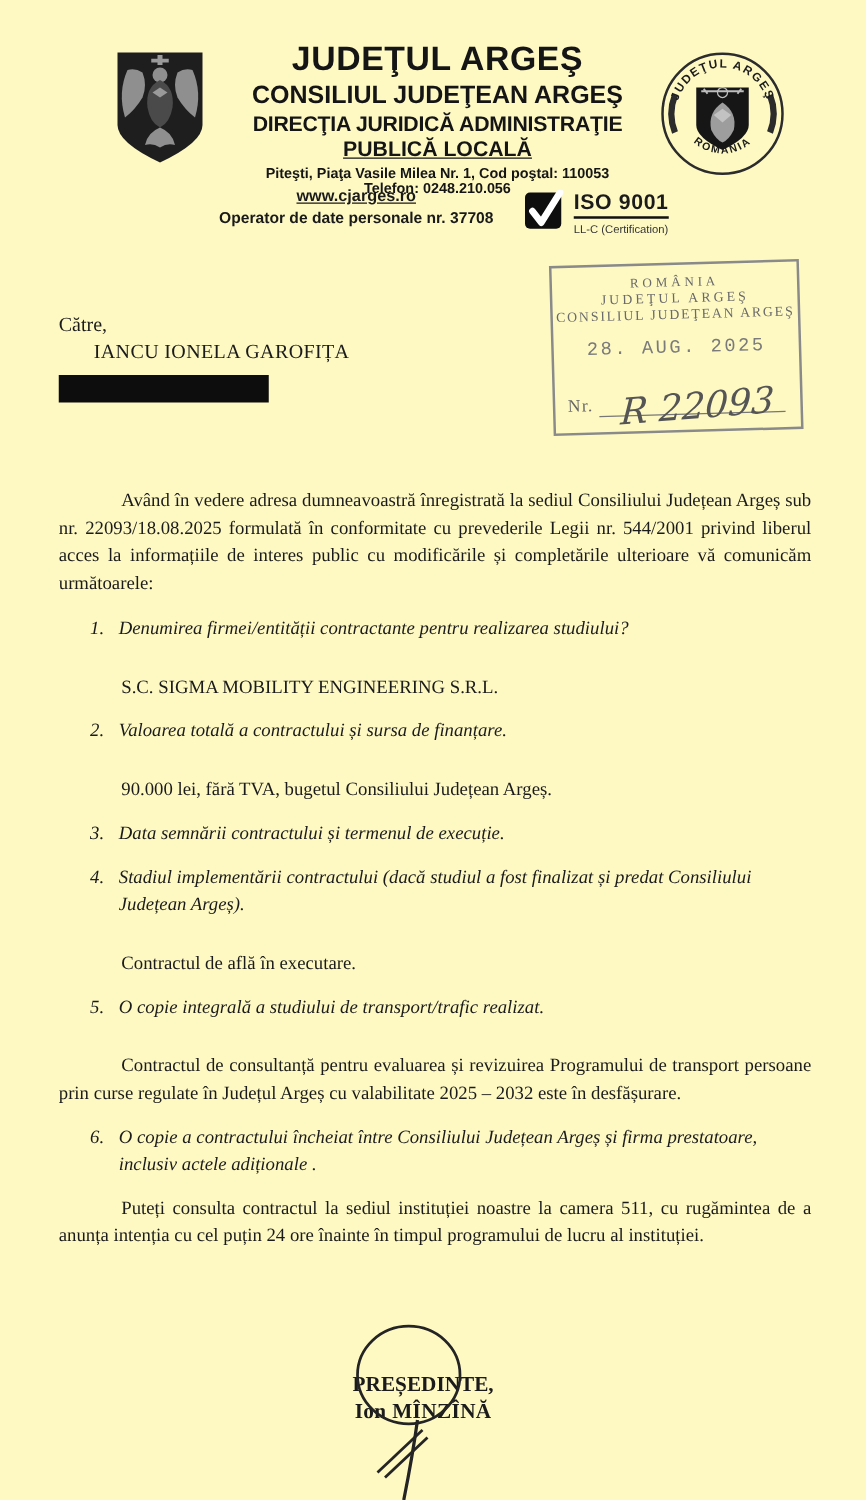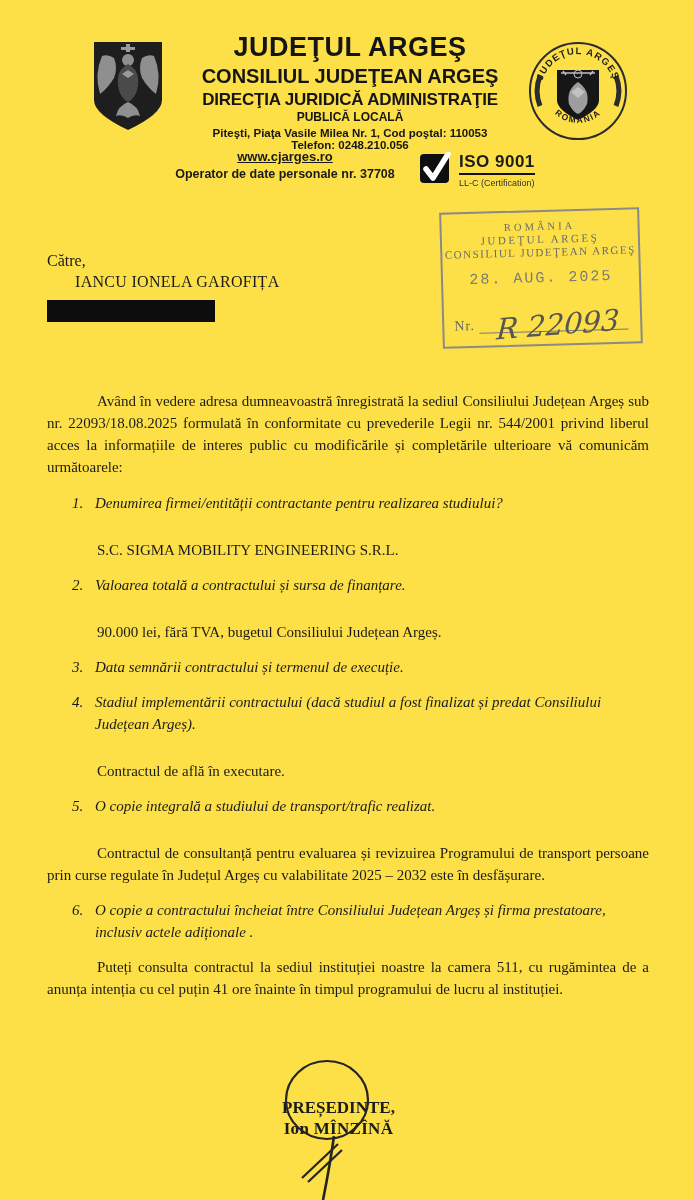--- a/index.html
+++ b/index.html
@@ -1,36 +1,36 @@
 <!DOCTYPE html>
 <html><head>
 <meta charset="utf-8">
 <style>
   * { margin: 0; padding: 0; box-sizing: border-box; }
   html, body { background: #e8e8e8; }
   .page {
     position: relative;
     width: 693px; height: 1200px;
     margin: 0 auto;
-    background: #fde047;
+    background: #fef9c3;
     overflow: hidden;
     color: #1b1b1b;
     font-family: "Liberation Serif", serif;
   }
 
   
   .coa { position: absolute; left: 88px; top: 40px; }
   .header-center {
     position: absolute; left: 140px; top: 32px; width: 420px;
     text-align: center; font-family: "Liberation Sans", sans-serif; color: #151515;
   }
   .h-title1 { font-size: 27px; font-weight: bold; letter-spacing: .5px; }
   .h-title2 { font-size: 20px; font-weight: bold; margin-top: 2px; }
   .h-title3 { font-size: 17px; font-weight: bold; margin-top: 2px; letter-spacing: -.2px; }
-  .h-title4 { font-size: 12px; font-weight: bold; }
+  .h-title4 { font-size: 17px; font-weight: bold; text-decoration: underline; }
   .h-addr  { font-size: 11.5px; font-weight: bold; margin-top: 3px; }
   .h-phone { font-size: 11.5px; font-weight: bold; }
   .seal { position: absolute; left: 527px; top: 40px; }
 
   .web-block {
     position: absolute; left: 150px; top: 149px; width: 270px; text-align: center;
     font-family: "Liberation Sans", sans-serif; font-weight: bold; color: #1a1a1a;
   }
   .web-site { font-size: 13px; text-decoration: underline; }
   .web-op   { font-size: 12.5px; margin-top: 3px; }
@@ -205,21 +205,21 @@
       <span class="q-num">5.</span>
       <span class="q-text">O copie integrală a studiului de transport/trafic realizat.</span>
     </div>
     <p class="answer">Contractul de consultanță pentru evaluarea și revizuirea Programului de transport persoane prin curse regulate în Județul Argeș cu valabilitate 2025 – 2032 este în desfășurare.</p>
 
     <div class="q-row">
       <span class="q-num">6.</span>
       <span class="q-text">O copie a contractului încheiat între Consiliului Județean Argeș și firma prestatoare, inclusiv actele adiționale .</span>
     </div>
 
-    <p class="para">Puteți consulta contractul la sediul instituției noastre la camera 511, cu rugămintea de a anunța intenția cu cel puțin 41 ore înainte în timpul programului de lucru al instituției.</p>
+    <p class="para">Puteți consulta contractul la sediul instituției noastre la camera 511, cu rugămintea de a anunța intenția cu cel puțin 24 ore înainte în timpul programului de lucru al instituției.</p>
   </div>
 
   <div class="sig-block">
     <div>PREȘEDINTE,</div>
     <div class="sig-name">Ion MÎNZÎNĂ</div>
   </div>
   <div class="sig-stroke">
     <svg width="120" height="142" viewBox="0 0 120 142">
       <ellipse cx="55" cy="42" rx="41" ry="39" fill="none" stroke="#242424" stroke-width="2.2"></ellipse>
       <path d="M62 78 C 59 100 55 122 51 142" fill="none" stroke="#242424" stroke-width="2.6"></path>

